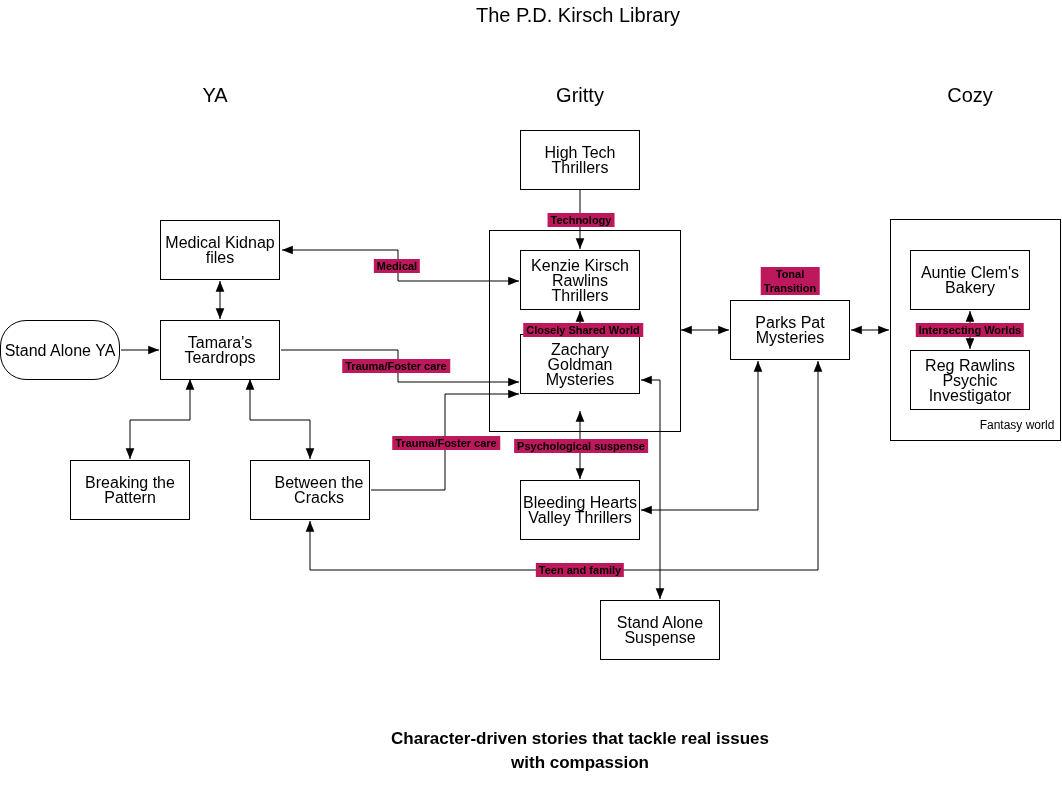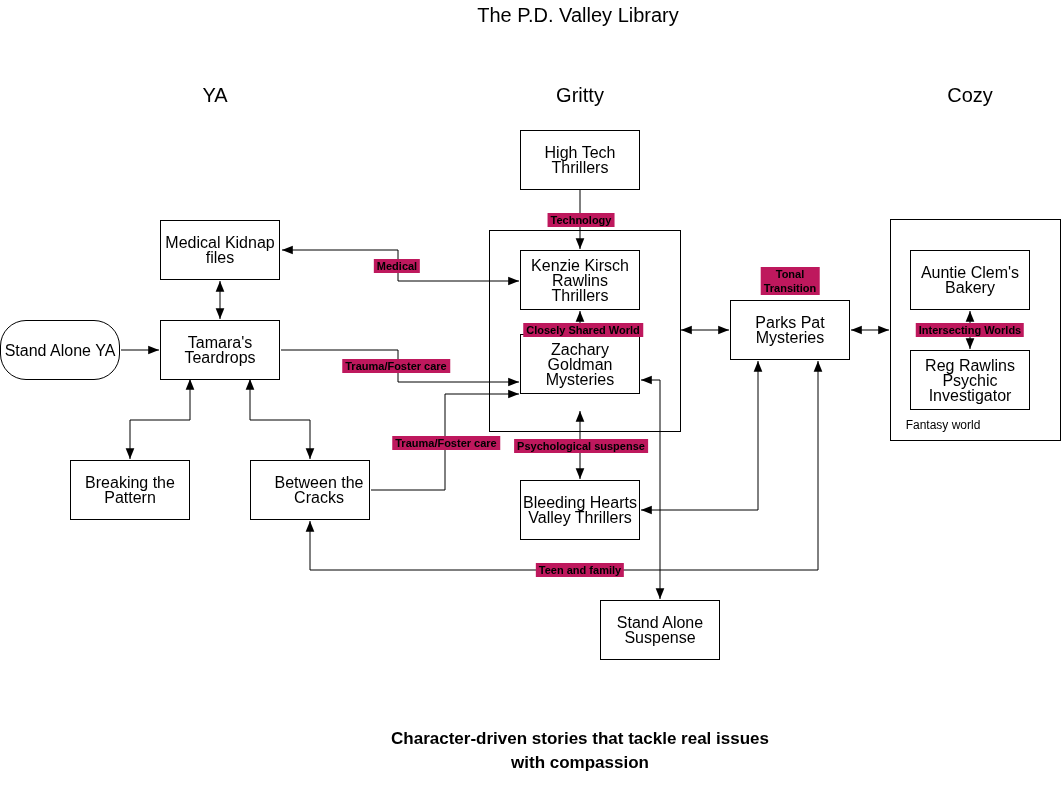--- a/index.html
+++ b/index.html
@@ -29,21 +29,21 @@
   .tagline{
     position:absolute;left:380px;top:727px;width:400px;text-align:center;
     font-size:17px;font-weight:bold;line-height:24px;z-index:3;
   }
 </style>
 </head>
 <body>
 
 <div id="canvas">
 
-  <div class="diagram-title">The P.D. Valley Library</div>
+  <div class="diagram-title">The P.D. Kirsch Library</div>
 
   <div class="col-header" style="left:165px;">YA</div>
   <div class="col-header" style="left:530px;">Gritty</div>
   <div class="col-header" style="left:920px;">Cozy</div>
 
   <div class="group-box" style="left:489px;top:230px;width:190px;height:200px;"></div>
   <div class="group-box" style="left:890px;top:219px;width:169px;height:220px;"></div>
 
   <svg class="connectors" width="1062" height="788" viewBox="0 0 1062 788">
     <defs>
@@ -89,17 +89,17 @@
   <div class="edge-label" style="left:397px;top:266px;">Medical</div>
   <div class="edge-label" style="left:583px;top:330px;">Closely Shared World</div>
   <div class="edge-label" style="left:790px;top:281px;">Tonal
 Transition</div>
   <div class="edge-label" style="left:396px;top:366px;">Trauma/Foster care</div>
   <div class="edge-label" style="left:446px;top:443px;">Trauma/Foster care</div>
   <div class="edge-label" style="left:581px;top:446px;">Psychological suspense</div>
   <div class="edge-label" style="left:970px;top:330px;">Intersecting Worlds</div>
   <div class="edge-label" style="left:580px;top:570px;">Teen and family</div>
 
-  <div class="group-label" style="left:943px;top:425px;text-align:right;">Fantasy world</div>
+  <div class="group-label" style="left:1017px;top:425px;text-align:right;">Fantasy world</div>
 
   <div class="tagline">Character-driven stories that tackle real issues with compassion</div>
 
 </div>
 
 </body></html>

